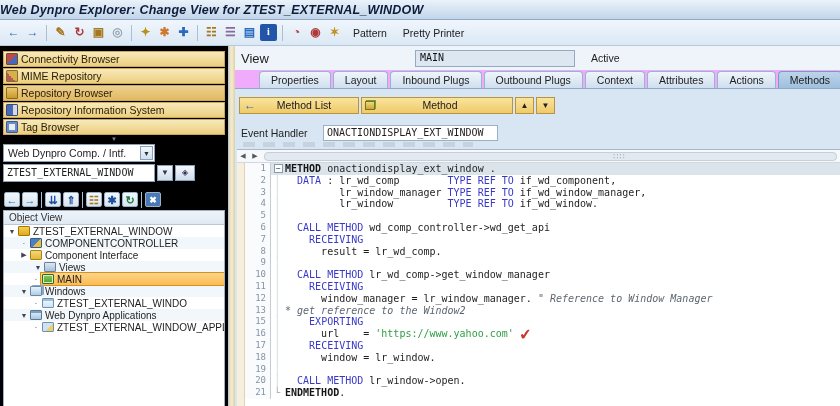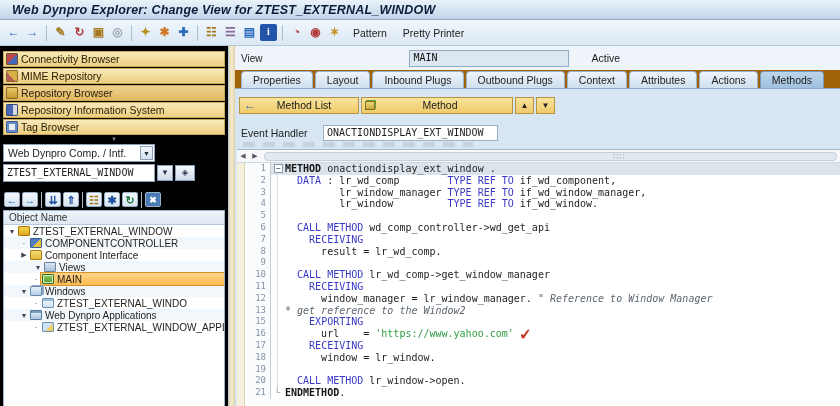--- a/index.html
+++ b/index.html
@@ -2,21 +2,21 @@
 <html><head>
 <meta charset="utf-8">
 <style>
   * { box-sizing: border-box; margin: 0; padding: 0; }
   html,body { width:840px; height:406px; overflow:hidden;
     font-family:"Liberation Sans", sans-serif; font-size:11px; color:#1e1e1e; background:#fff; }
   .app { width:840px; height:406px; display:flex; flex-direction:column; }
 
   
   .titlebar { height:20px; flex:0 0 20px; background:linear-gradient(#eaf2fa,#c2d5e9);
-    border-bottom:1px solid #8fa9c6; display:flex; align-items:center; padding-left:12px; }
+    border-bottom:1px solid #8fa9c6; display:flex; align-items:center; padding-left:0; }
   .titlebar .t { font-size:12.5px; font-weight:bold; font-style:italic; color:#0d1c3a; letter-spacing:.2px; }
 
   
   .toolbar { height:26px; flex:0 0 26px; background:linear-gradient(#f0f6fc,#dbe8f4);
     border-bottom:1px solid #b6cadd; display:flex; align-items:center; padding:0 4px; }
   .tbi { width:17px; height:17px; line-height:16px; text-align:center; font-size:12px;
     font-weight:bold; margin:0 1px; border-radius:2px; }
   .tbibg { font-size:10px; font-family:"Liberation Serif",serif; }
   .tbsep { width:1px; height:16px; background:#aabfd4; margin:0 4px; }
   .tbtxt { padding:2px 7px; font-size:10.5px; color:#222; margin-left:2px; border-radius:2px; }
@@ -75,28 +75,28 @@
   .interface-icon { background:linear-gradient(#f6d878,#e4b838); border:1px solid #a88418; }
   .views-folder-icon { background:linear-gradient(#dce8f2,#a8c0d6); border:1px solid #68809a; }
   .view-icon { background:linear-gradient(#8cc860,#4e9e30); border:1px solid #2e6e18; box-shadow:inset 0 0 0 1px #d8ecc8; }
   .windows-folder-icon { background:linear-gradient(#e8f2fa,#b2cce2); border:1px solid #6888a8; box-shadow:2px -1px 0 -0px #88a8c8; }
   .window-icon { background:linear-gradient(#f4faff,#cfe2f2); border:1px solid #6a92b8; box-shadow:inset 0 2px 0 #9ec0de; }
   .applications-folder-icon { background:linear-gradient(#e8f2fa,#aac6de); border:1px solid #5a7a9a; box-shadow:inset 0 2px 0 #7aa0c0; }
   .application-icon { background:linear-gradient(135deg,#cfe2f2 60%,#f0d060 60%); border:1px solid #6a92b8; }
 
   
   .viewrow { height:24px; flex:0 0 24px; display:flex; align-items:center; padding-left:6px; background:#eef4fa; }
-  .vlabel { font-size:10px; color:#222; }
+  .vlabel { font-size:13px; color:#222; }
   .vfld { margin-left:146px; width:160px; height:17px; background:#dde7f1; border:1px solid #94aac0;
     font-family:"DejaVu Sans Mono",monospace; font-size:10px; padding:1px 4px; color:#111; }
-  .vstatus { margin-left:23px; font-size:10.5px; }
-
-  
-  .tabs { height:19px; flex:0 0 19px; display:flex; align-items:flex-end; padding-left:6px;
-    background:#a16207; border-bottom:1px solid #8fa9c6; }
+  .vstatus { margin-left:16px; font-size:10.5px; }
+
+  
+  .tabs { height:19px; flex:0 0 19px; display:flex; align-items:flex-end; padding-left:24px;
+    background:#f0abfc; border-bottom:1px solid #8fa9c6; }
   .tab { height:17px; padding:0 11px; margin-right:2px; font-size:10.5px; line-height:17px;
     background:linear-gradient(#eef5fb,#cfdfee); border:1px solid #9ab4d0; border-bottom:none;
     border-radius:4px 4px 0 0; color:#222; white-space:nowrap; }
   .tab.active { background:linear-gradient(#bcd4ea,#9fc0de); font-weight:normal; border-color:#7d9cbd; }
 
   
   .work { flex:1; background:#d8e5f2; display:flex; flex-direction:column; min-height:0; padding:7px 0 0 2px; }
   .mbar { display:flex; align-items:center; height:18px; margin-left:2px; }
   .mbtn { height:17px; background:linear-gradient(#f9e49c,#efca6a); border:1px solid #b99440;
     display:flex; align-items:center; font-size:10.5px; color:#1a1a1a; }
@@ -220,21 +220,21 @@
           <span class="tbi" style="color: rgb(30, 79, 158);">⇊</span>
           <span class="tbi" style="color: rgb(30, 79, 158);">⇑</span>
           <span class="tbsep"></span>
           <span class="tbi" style="color: rgb(165, 120, 30);">☷</span>
           <span class="tbi" style="color: rgb(30, 79, 158);">✱</span>
           <span class="tbi" style="color: rgb(30, 122, 62);">↻</span>
           <span class="tbsep"></span>
           <span class="tbi tbibg" style="color: rgb(255, 255, 255); background: rgb(74, 122, 181);">✖</span>
         </div>
       <div class="treebox">
-        <div class="treehead">Object Name</div>
+        <div class="treehead">Object View</div>
         <div id="tree">
             <div class="trow" style="padding-left: 3px;">
               <span class="texp">▼</span>
               <span class="tsel">
                 <span class="ti component-icon"></span>
                 <span>ZTEST_EXTERNAL_WINDOW</span>
               </span>
             </div>
             <div class="trow" style="padding-left: 15px;">
               <span class="texp">·</span>

